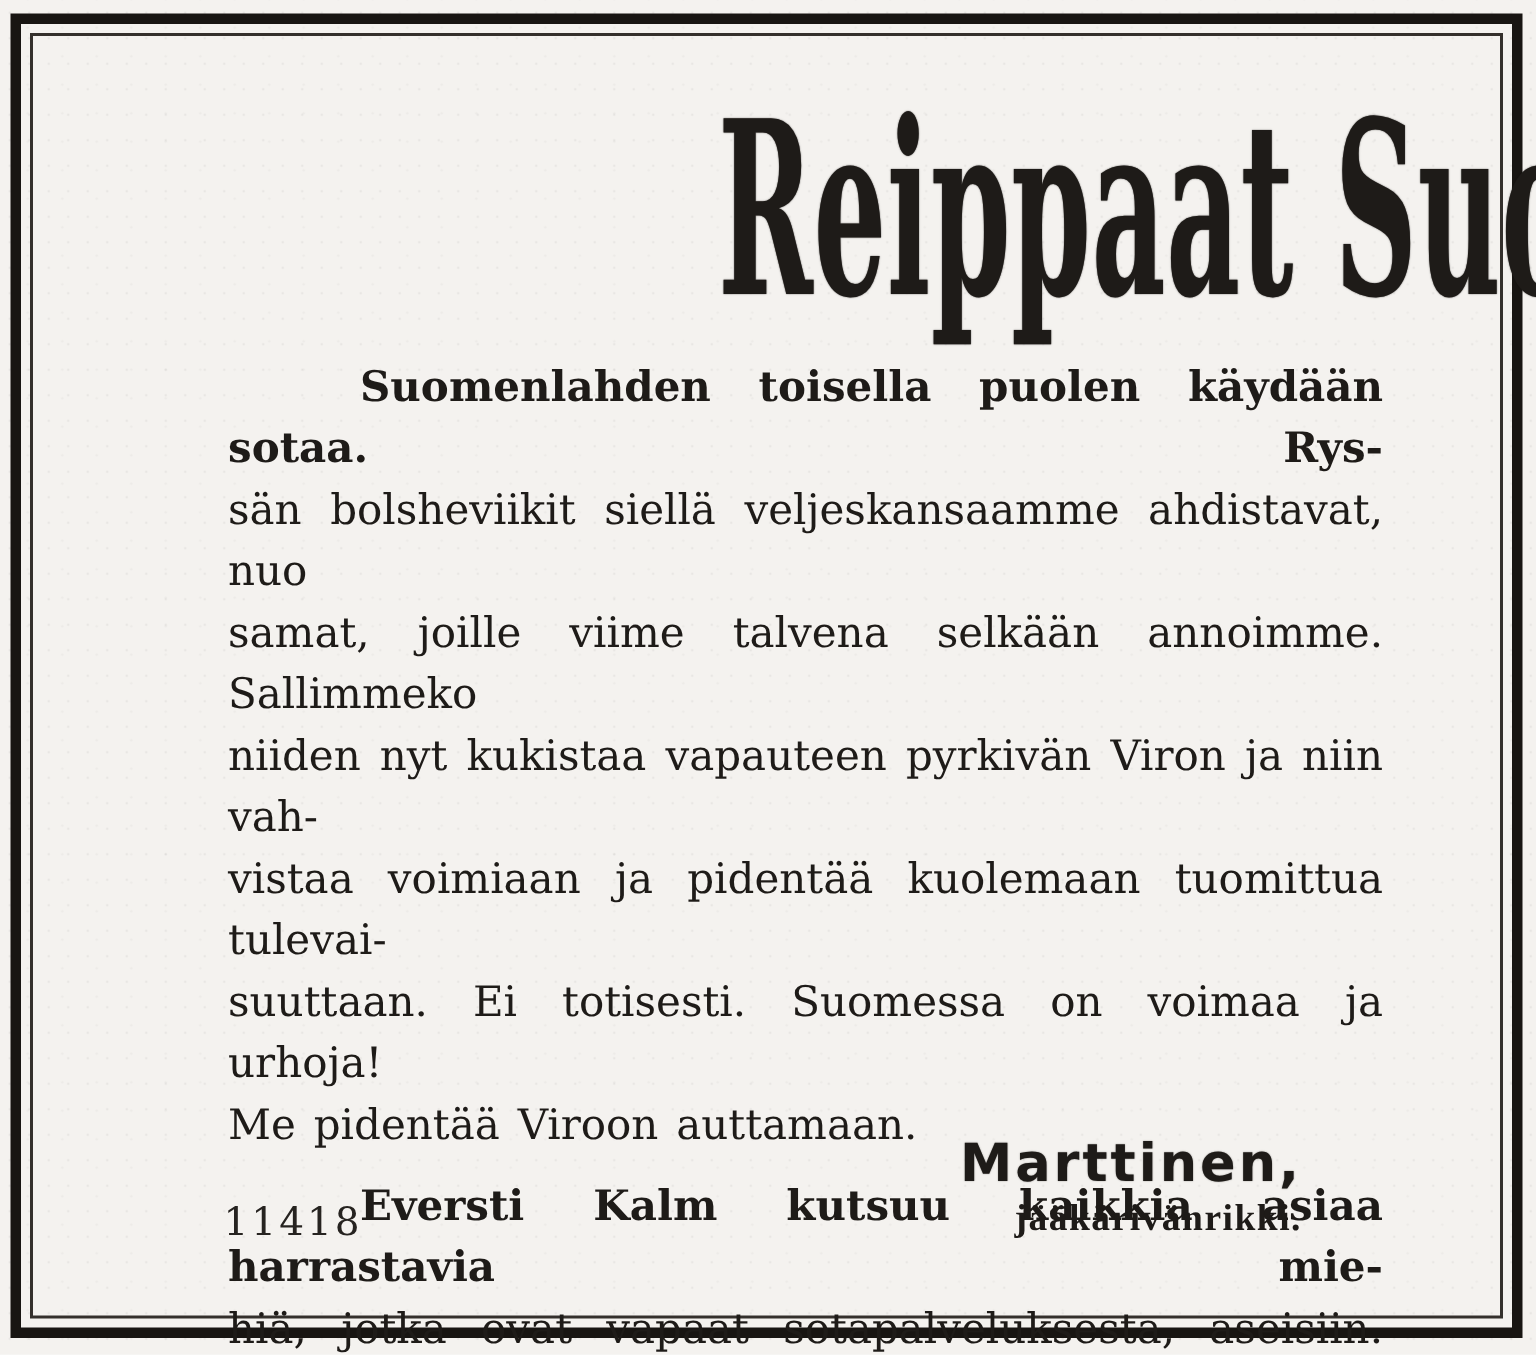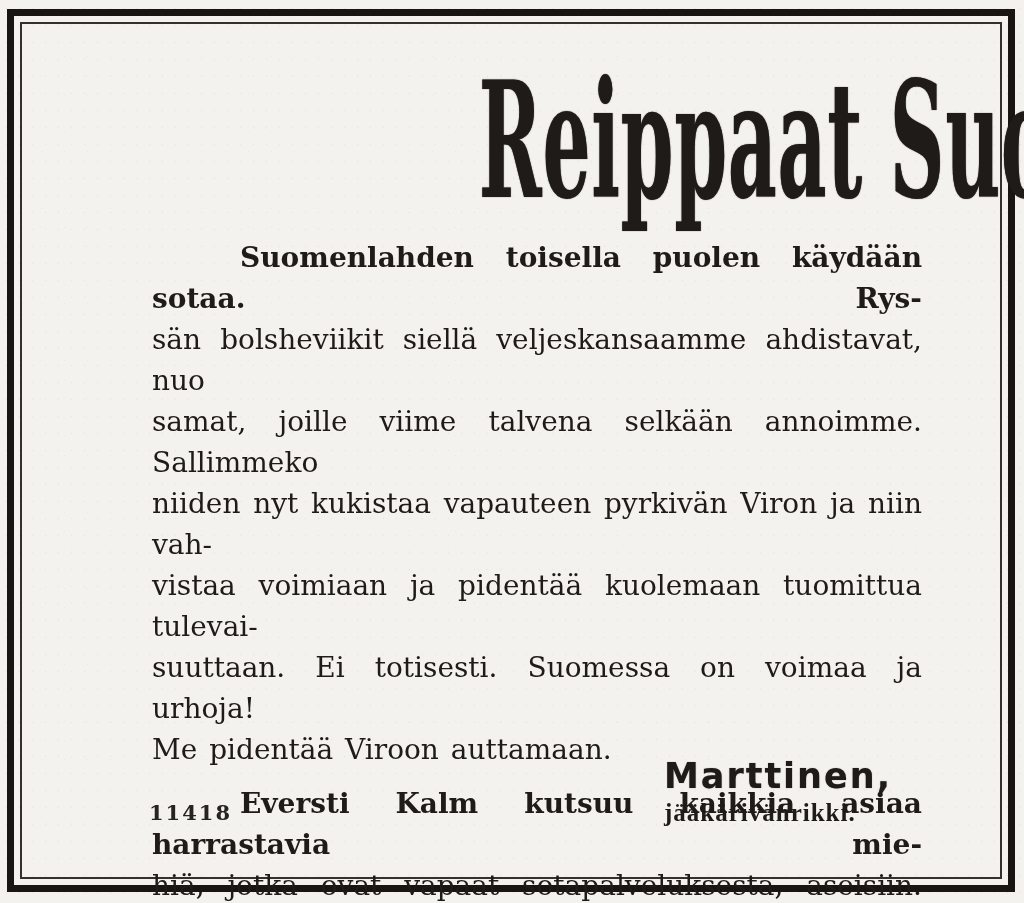--- a/index.html
+++ b/index.html
@@ -62,43 +62,43 @@
     line-height: 41px;
     color: var(--ink);
     word-spacing: 3px;
   }
   .paragraph + .paragraph { margin-top: 13px; }
   .line { text-align: justify; }
   .line.fill { text-align-last: justify; }
   .line.indent { text-indent: 88px; font-weight: bold; }
   .signature {
     position: absolute;
-    right: 132px; top: 756px;
-    text-align: left;
+    right: 156px; top: 756px;
+    text-align: right;
     color: var(--ink);
   }
   .sig-name {
     font-family: "DejaVu Sans", sans-serif;
     font-weight: bold;
     font-size: 35px;
     letter-spacing: 2px;
     text-shadow: 0 0 1px rgba(25,22,18,0.5);
   }
   .sig-title {
     font-family: Liberation Serif, serif;
     font-weight: bold;
     font-size: 25px;
     margin-top: 3px;
     letter-spacing: 1px;
   }
   .serial {
     position: absolute;
     left: 149px; top: 800px;
-    font-weight: bold;
-    font-size: 21px;
+    font-weight: normal;
+    font-size: 26px;
     letter-spacing: 2px;
     color: #262320;
   }
 </style>
 </head>
 <body>
 
 <div class="page">
   <div class="frame-outer">
     <div class="frame-inner"></div>

